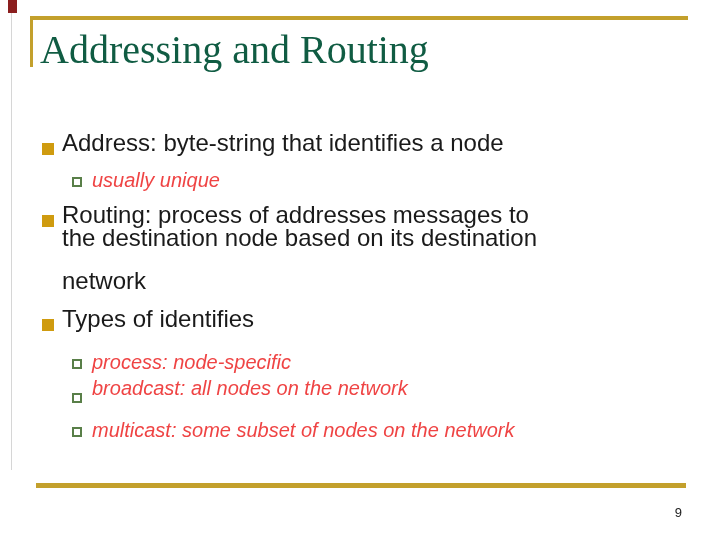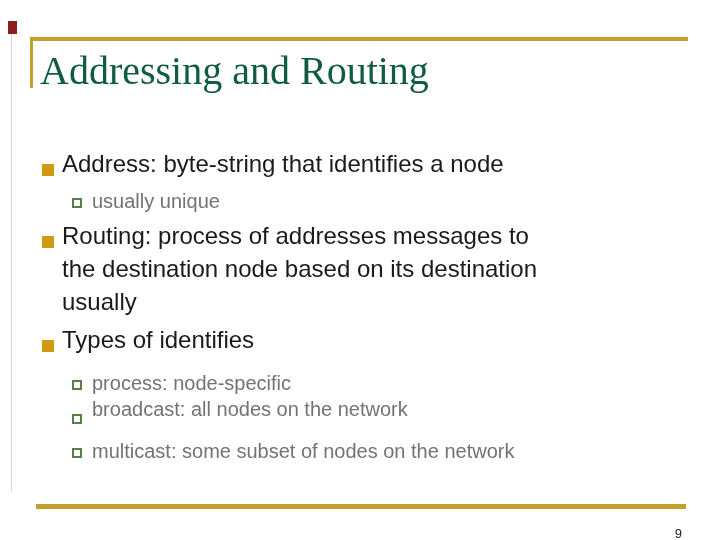--- a/index.html
+++ b/index.html
@@ -1,39 +1,39 @@
 <!DOCTYPE html>
 <html><head>
 <meta charset="utf-8">
 <style>
   html,body{margin:0;padding:0;}
   body{
     width:720px;height:540px;background:#ffffff;position:relative;
     overflow:hidden;font-family:"Liberation Sans",sans-serif;
   }
-  .abs{position:absolute;margin-top:21px;}
+  .abs{position:absolute;}
   
   .accent-rect{left:8px;top:0;width:9px;height:13px;background:#8B1E1E;}
   .left-thin-line{left:11px;top:13px;width:1px;height:457px;background:#D6D6D6;}
   .top-rule{left:30px;top:16px;width:658px;height:4px;background:#C3A02C;}
   .corner-rule{left:30px;top:16px;width:3px;height:51px;background:#C3A02C;}
   .bottom-rule{left:36px;top:483px;width:650px;height:5px;background:#C3A02C;}
   
   .slide-title{
     left:40px;top:30px;width:640px;
     font-family:"Liberation Serif",serif;
     font-size:40px;line-height:40px;color:#105C43;
     white-space:nowrap;
   }
   
   .b1-square{width:12px;height:12px;background:#CF9B0F;left:42px;}
   .b2-square{width:10px;height:10px;background:#ffffff;border:2px solid #597F48;
              box-sizing:border-box;left:72px;}
   .b1-text{left:62px;font-size:24px;line-height:26px;color:#1a1a1a;white-space:nowrap;}
-  .b2-text{left:92px;font-size:20px;line-height:22px;color:#737373;white-space:nowrap;}
+  .b2-text{left:92px;font-size:20px;line-height:22px;color:#ef4444;white-space:nowrap;font-style:italic;}
   
   .page-number{left:666px;top:505px;width:16px;font-size:13px;color:#222;text-align:right;}
 </style>
 </head>
 <body>
 
 <div class="abs accent-rect"></div>
 <div class="abs left-thin-line"></div>
 <div class="abs top-rule"></div>
 <div class="abs corner-rule"></div>
@@ -42,22 +42,22 @@
 <div class="abs slide-title">Addressing and Routing</div>
 
 <div class="abs b1-square" style="top:143px"></div>
 <div class="abs b1-text" style="top:130px">Address: byte-string that identifies a node</div>
 
 <div class="abs b2-square" style="top:177px"></div>
 <div class="abs b2-text" style="top:169px">usually unique</div>
 
 <div class="abs b1-square" style="top:215px"></div>
 <div class="abs b1-text" style="top:202px">Routing: process of addresses messages to</div>
-<div class="abs b1-text" style="top:235px">the destination node based on its destination</div>
-<div class="abs b1-text" style="top:268px">usually</div>
+<div class="abs b1-text" style="top:225px">the destination node based on its destination</div>
+<div class="abs b1-text" style="top:268px">network</div>
 
 <div class="abs b1-square" style="top:319px"></div>
 <div class="abs b1-text" style="top:306px">Types of identifies</div>
 
 <div class="abs b2-square" style="top:359px"></div>
 <div class="abs b2-text" style="top:351px">process: node-specific</div>
 
 <div class="abs b2-square" style="top:393px"></div>
 <div class="abs b2-text" style="top:377px">broadcast: all nodes on the network</div>
 

